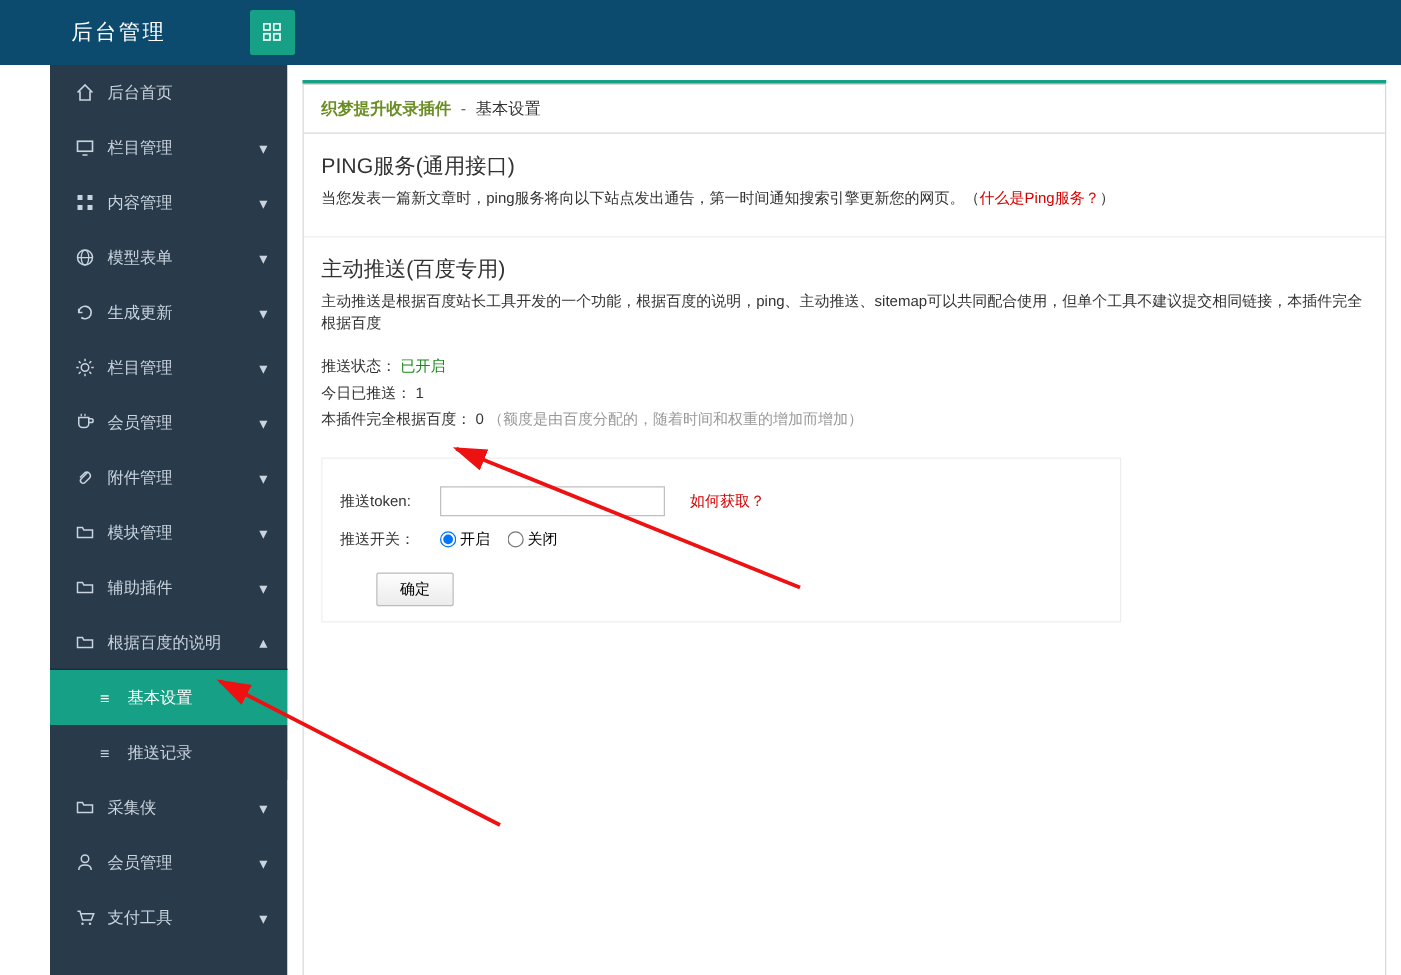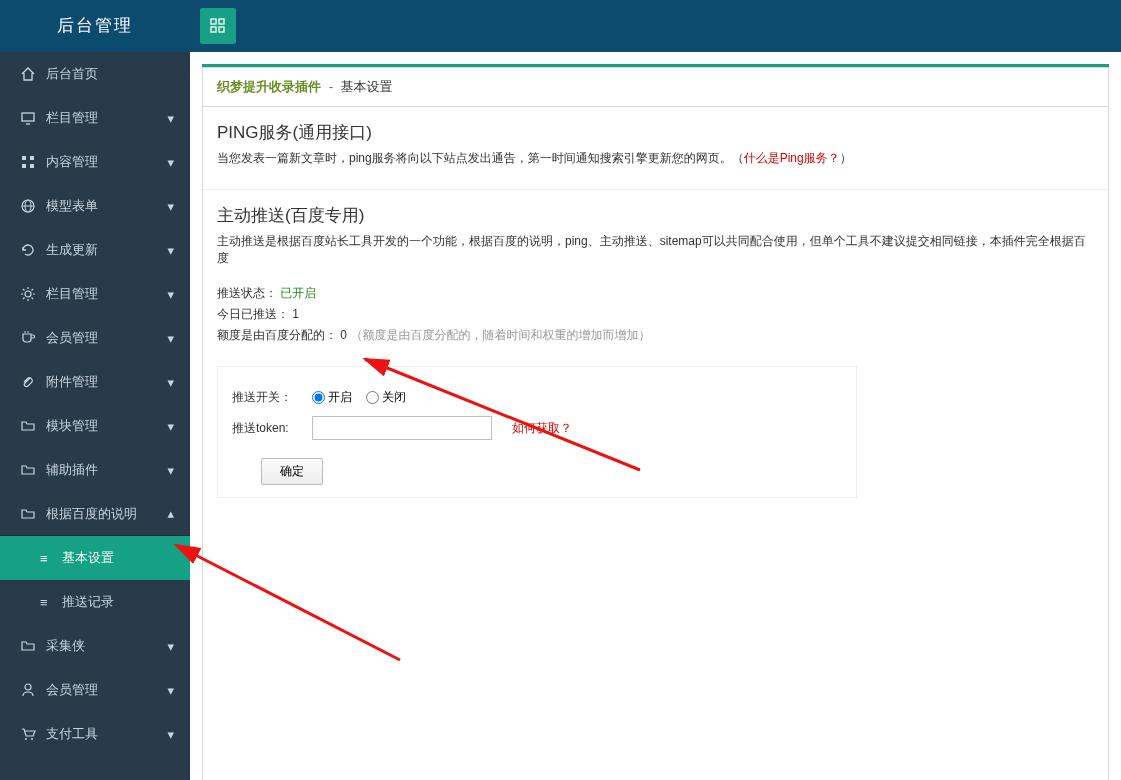--- a/index.html
+++ b/index.html
@@ -2,21 +2,21 @@
 <html><head>
 <meta charset="utf-8">
 <style>
 * { margin: 0; padding: 0; box-sizing: border-box; }
 body { font-family: "Microsoft YaHei", Arial, sans-serif; font-size: 13px; background: #fff; width: 1121px; height: 780px; overflow: hidden; position: relative; }
 
 .topbar { height: 52px; background: #0c4a6e; display: flex; align-items: center; }
 .topbar-title { width: 190px; color: #fff; font-size: 17px; text-align: center; line-height: 52px; letter-spacing: 2px; }
 .topbar-grid-btn { width: 36px; height: 36px; background: #16a085; display: flex; align-items: center; justify-content: center; margin-left: 10px; border-radius: 2px; cursor: pointer; }
 
-.layout { display: flex; height: calc(780px - 52px); }
+.layout { display: flex; height: calc(780px - 52px); padding-left: 40px; }
 
 .sidebar { width: 190px; background: #293a4a; height: 100%; flex-shrink: 0; }
 .side-item { height: 44px; display: flex; align-items: center; padding: 0 16px 0 20px; color: #c9d4df; cursor: pointer; font-size: 13px; position: relative; }
 .side-item .icon { width: 16px; height: 16px; margin-right: 10px; display: flex; align-items: center; justify-content: center; color: #c9d4df; }
 .side-item .chev { margin-left: auto; }
 .side-item.expanded { border-bottom: 1px solid #1f2b3a; }
 .sub-item { height: 44px; display: flex; align-items: center; padding-left: 40px; color: #c9d4df; cursor: pointer; font-size: 13px; background: #293a4a; }
 .sub-item.active { background: #16a085; color: #fff; }
 .sub-item .sub-icon { width: 14px; margin-right: 8px; }
 
@@ -257,35 +257,35 @@
         <div style="margin-top:18px"></div>
         <div class="status-line">
           <span>推送状态：</span>
           <span class="green">已开启</span>
         </div>
         <div class="status-line">
           <span>今日已推送：</span>
           <span>1</span>
         </div>
         <div class="status-line">
-          <span>额度是由百度分配的：</span>
+          <span>本插件完全根据百度：</span>
           <span>0</span>
           <span class="gray">（额度是由百度分配的，随着时间和权重的增加而增加）</span>
         </div>
 
         <div style="border:1px solid #eee; padding:12px 14px; margin-top:22px; width:640px;">
+          <div class="form-row">
+            <span class="lbl">推送token:</span>
+            <input type="text" style="">
+            <a class="red-link">如何获取？</a>
+          </div>
           <div class="form-row">
             <span class="lbl">推送开关：</span>
             <label><input type="radio" name="psw" checked="" style=""><span>开启</span></label>
             <label><input type="radio" name="psw" style=""><span>关闭</span></label>
-          </div>
-          <div class="form-row">
-            <span class="lbl">推送token:</span>
-            <input type="text" style="">
-            <a class="red-link">如何获取？</a>
           </div>
           <button class="confirm-btn">确定</button>
         </div>
       </div>
     </div>
   </div>
 </div>
 
 <svg class="arrow" style="left:160px; top:350px;" width="500" height="320">
   <defs>

